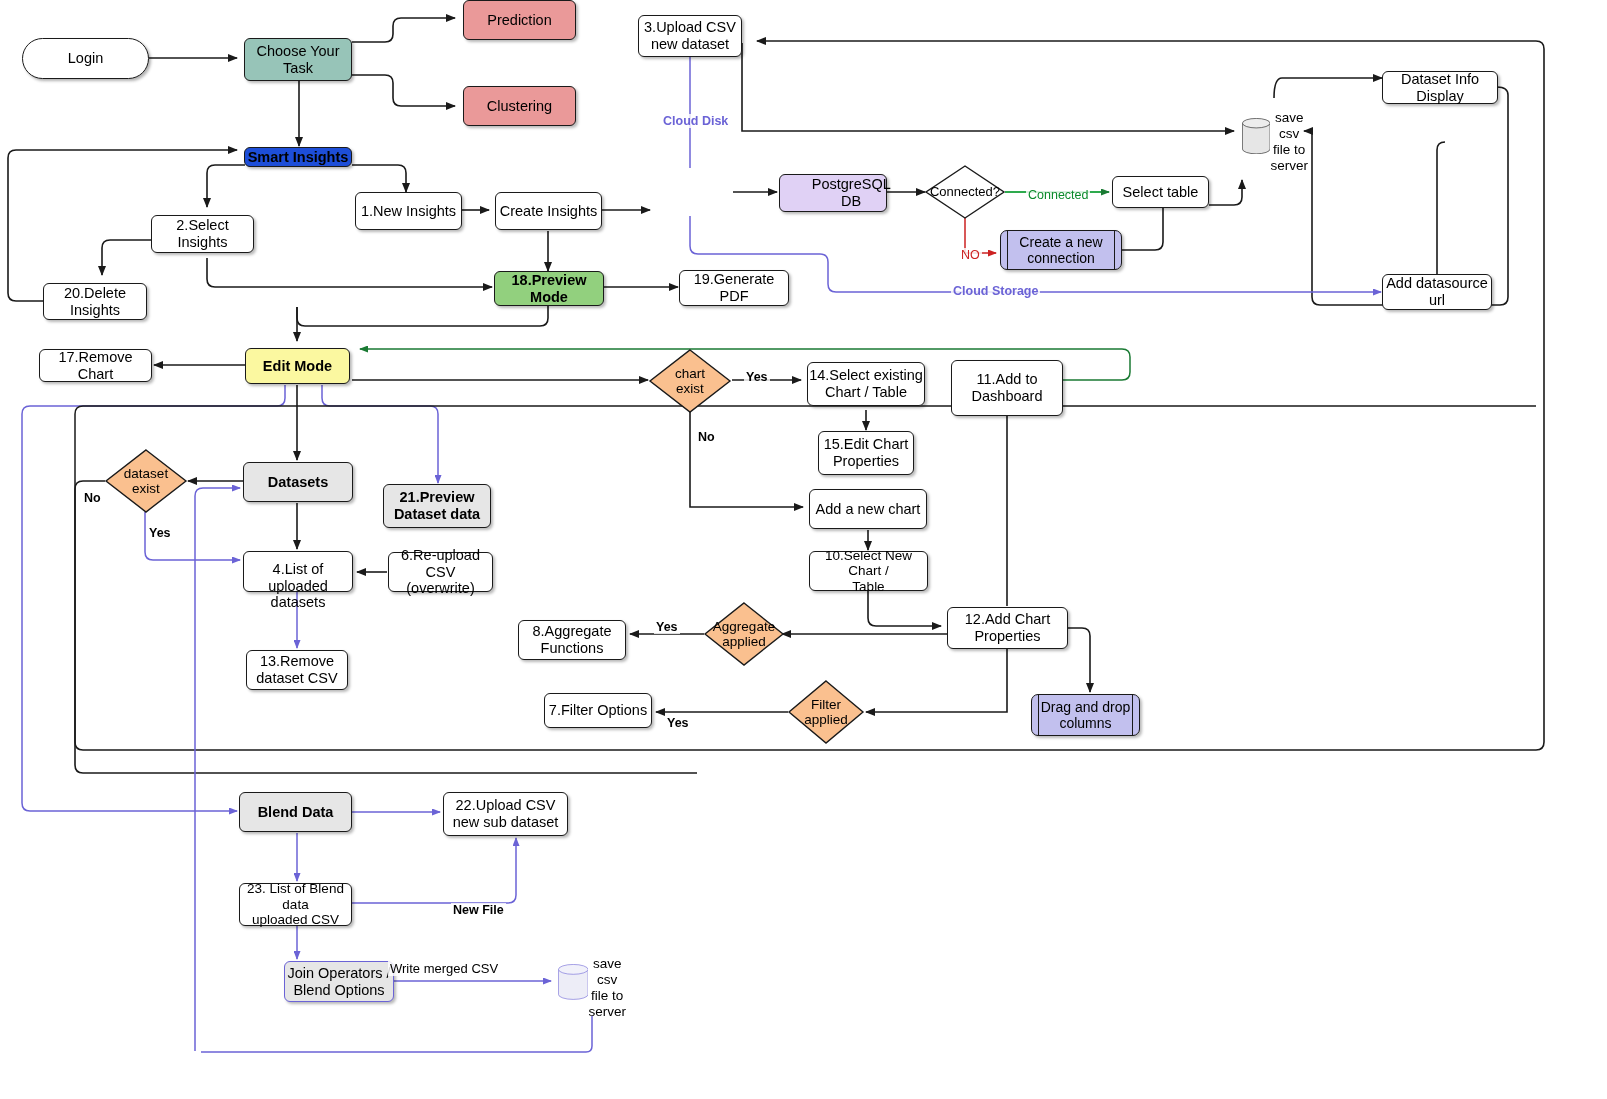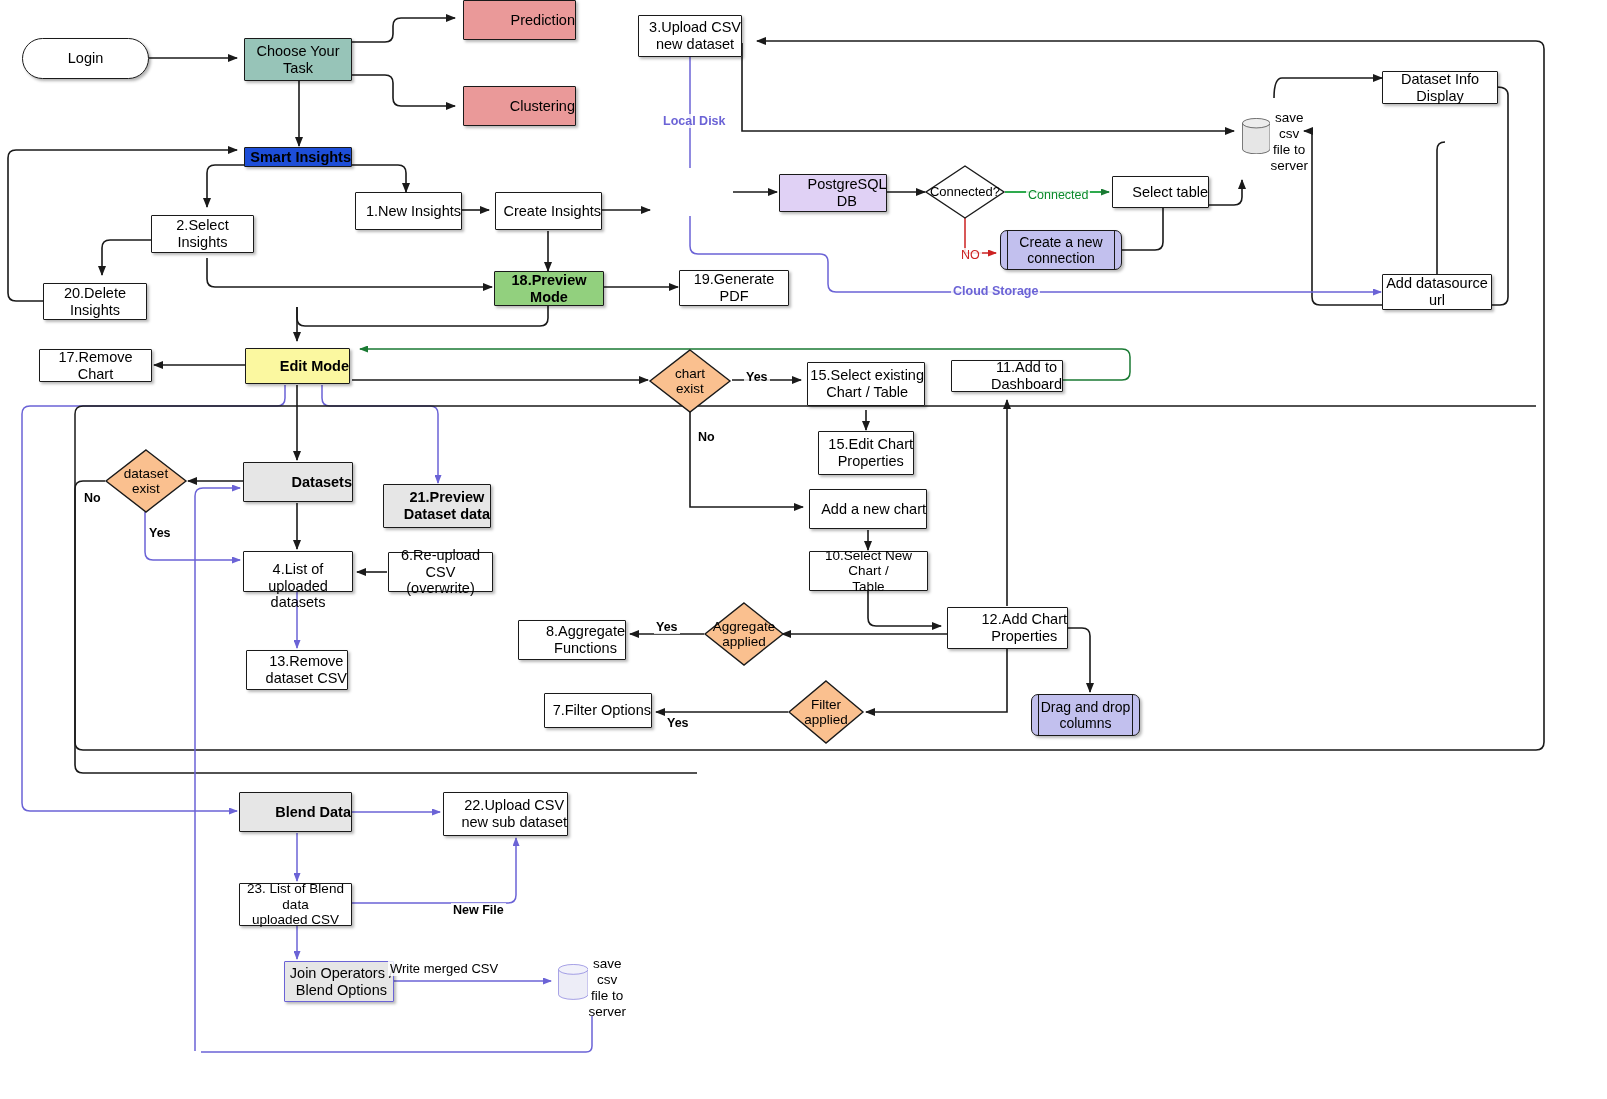--- a/index.html
+++ b/index.html
@@ -1,21 +1,21 @@
 <!DOCTYPE html>
 <html><head>
 <meta charset="utf-8">
 <style>
   html,body{margin:0;padding:0;background:#ffffff;}
   body{font-family:"Liberation Sans",sans-serif;}
   #canvas{position:relative;width:1607px;height:1099px;background:#fff;overflow:hidden;}
   svg.edges{position:absolute;left:0;top:0;width:1607px;height:1099px;pointer-events:none;}
   .node{position:absolute;box-sizing:border-box;display:flex;align-items:center;justify-content:center;text-align:center;line-height:1.15;color:#000;}
-  .rbox{border:1.4px solid #1a1a1a;border-radius:1px;background:#fff;font-size:14.5px;
-        box-shadow:2px 2px 3px rgba(0,0,0,0.28);justify-content:flex-end;}
+  .rbox{border:1.4px solid #1a1a1a;border-radius:6px;background:#fff;font-size:14.5px;
+        box-shadow:2px 2px 3px rgba(0,0,0,0.28);}
   .rbox.bold{font-weight:bold;}
   .term{border:1.6px solid #1a1a1a;border-radius:40px;background:#fff;font-size:14.5px;
         box-shadow:2px 2px 3px rgba(0,0,0,0.3);}
   .diamond{font-size:13.5px;}
   .diamond .dshape{position:absolute;left:0;top:0;width:100%;height:100%;}
   .diamond .dlabel{position:relative;z-index:2;width:100%;text-align:center;line-height:1.12;}
   .cyl{font-size:13.5px;}
   .cyl .clabel{position:relative;z-index:2;width:100%;text-align:center;line-height:1.2;padding-top:12px;}
   .predef{border:1.4px solid #1a1a1a;border-radius:7px;font-size:14px;
           box-shadow:2px 2px 3px rgba(0,0,0,0.28);position:absolute;box-sizing:border-box;
@@ -312,30 +312,30 @@
 
   <div class="node diamond" style="left:648px;top:348px;width:84px;height:66px;">
     <svg class="dshape" viewBox="0 0 84 66">
         <polygon points="42,2 82,33 42,64 2,33" fill="#fac08f" stroke="#1a1a1a" stroke-width="1.4"></polygon>
       </svg>
     <span class="dlabel" style="white-space:pre-line;">chart
 exist</span>
   </div>
 
   <div class="node rbox" style="left:807px;top:362px;width:118px;height:44px;">
-      <span style="white-space:pre-line;">15.Select existing
+      <span style="white-space:pre-line;">14.Select existing
 Chart / Table</span>
     </div>
 
   <div class="node rbox" style="left:818px;top:431px;width:96px;height:44px;">
       <span style="white-space:pre-line;">15.Edit Chart
 Properties</span>
     </div>
 
-  <div class="node rbox" style="left:951px;top:360px;width:112px;height:32px;">
+  <div class="node rbox" style="left:951px;top:360px;width:112px;height:56px;">
       <span style="white-space:pre-line;">11.Add to
 Dashboard</span>
     </div>
 
   <div class="node rbox" style="left:809px;top:489px;width:118px;height:40px;">
       <span>Add a new chart</span>
     </div>
 
   <div class="node rbox" style="left:809px;top:551px;width:119px;height:40px;font-size:13.5px;">
       <span style="white-space:pre-line;">10.Select New Chart /
@@ -399,21 +399,21 @@
   <div class="node cyl" style="left:558px;top:942px;width:68px;height:80px;">
     <svg class="dshape" viewBox="0 0 68 80">
       <path d="M1,12 L1,68 a33,11 0 0 0 66,0 L67,12" fill="#ededf7" stroke="#6b63d6" stroke-width="1.3"></path>
       <ellipse cx="34" cy="12" rx="33" ry="11" fill="#f1f1fa" stroke="#6b63d6" stroke-width="1.3"></ellipse>
     </svg>
     <span class="clabel" style="white-space:pre-line;">save csv
 file to
 server</span>
   </div>
 
-  <div class="edgelabel blue" style="left:661px;top:114px;">Local Disk</div>
+  <div class="edgelabel blue" style="left:661px;top:114px;">Cloud Disk</div>
   <div class="edgelabel blue" style="left:951px;top:284px;">Cloud Storage</div>
   <div class="edgelabel green" style="left:1026px;top:188px;">Connected</div>
   <div class="edgelabel red" style="left:959px;top:248px;">NO</div>
   <div class="edgelabel" style="left:744px;top:370px;">Yes</div>
   <div class="edgelabel" style="left:696px;top:430px;">No</div>
   <div class="edgelabel" style="left:147px;top:526px;">Yes</div>
   <div class="edgelabel" style="left:82px;top:491px;">No</div>
   <div class="edgelabel" style="left:654px;top:620px;">Yes</div>
   <div class="edgelabel" style="left:665px;top:716px;">Yes</div>
   <div class="edgelabel" style="left:451px;top:903px;">New File</div>

